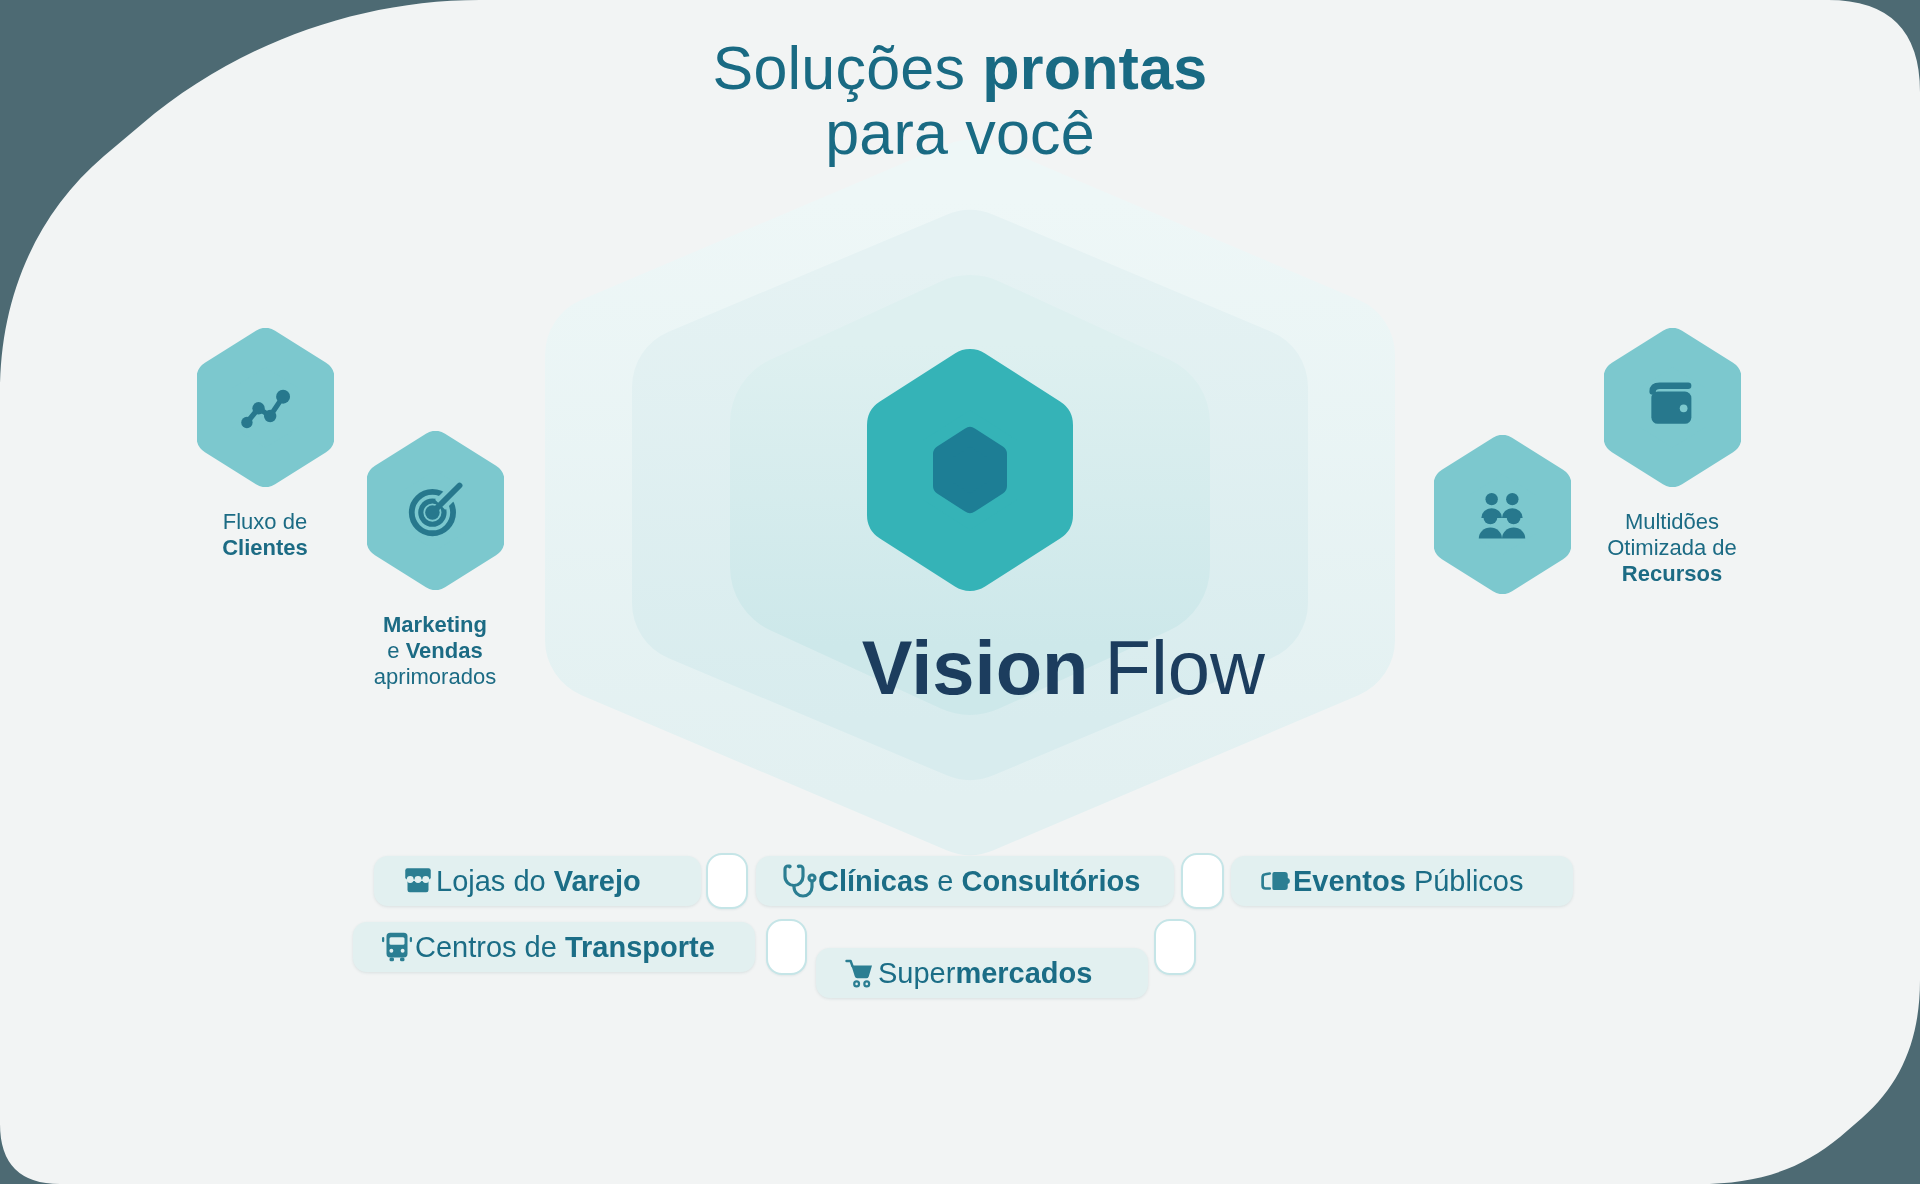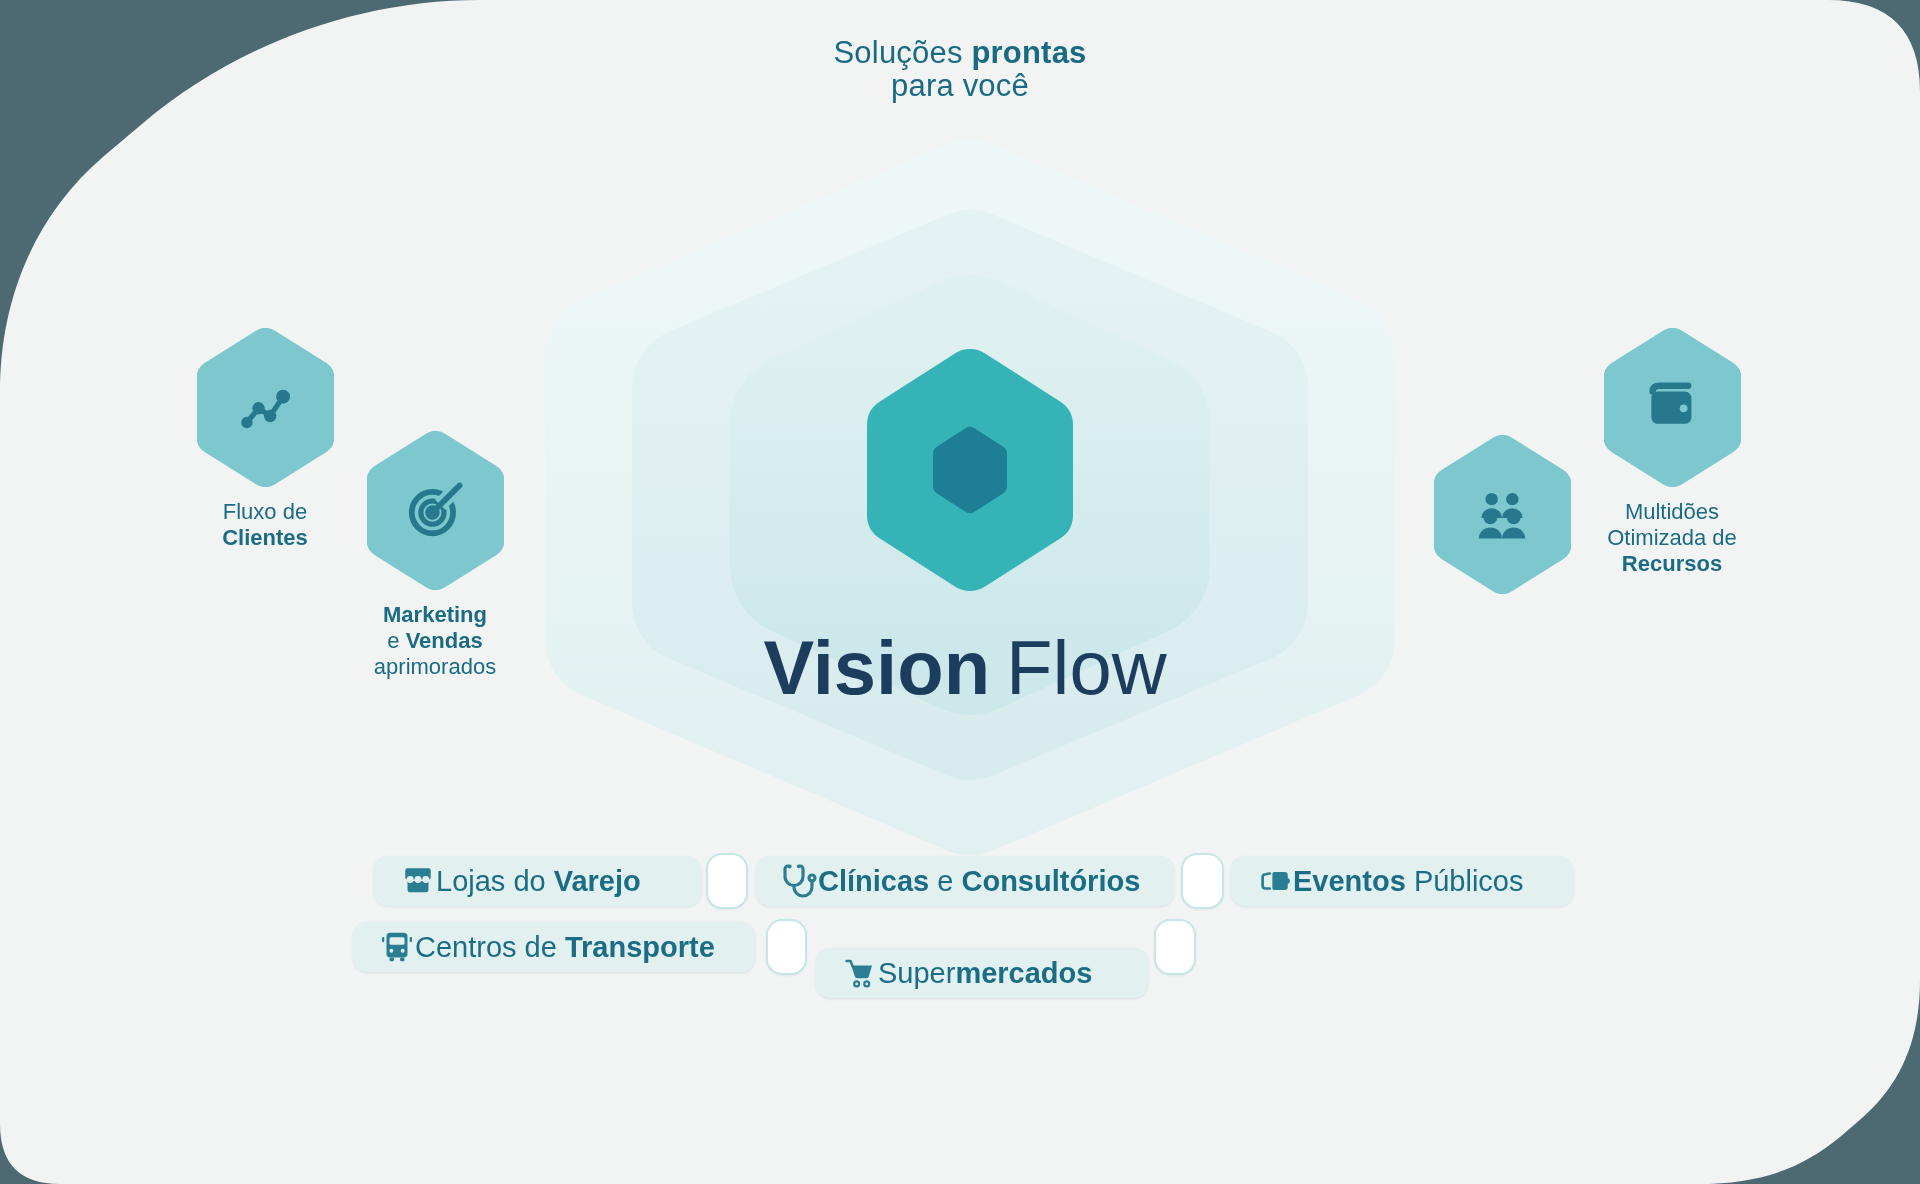--- a/index.html
+++ b/index.html
@@ -10,39 +10,39 @@
   }
   svg{display:block;}
   .b{font-weight:700;}
 
   
   #backdrop{position:absolute;left:0;top:0;}
 
   
   .title{
     position:absolute;left:0;top:36px;width:1920px;text-align:center;
-    color:var(--title-teal,#196a83);font-size:31px;line-height:1.07;font-weight:400;
+    color:var(--title-teal,#196a83);font-size:61px;line-height:1.07;font-weight:400;
     letter-spacing:.2px;
   }
 
   
   .logo-hex{position:absolute;left:867px;top:349px;}
   .wordmark{
-    position:absolute;left:665px;top:630px;width:600px;text-align:center;
+    position:absolute;left:665px;top:630px;width:600px;text-align:right;
     color:var(--wordmark-navy,#1c3d5e);font-size:76px;line-height:1;white-space:nowrap;
   }
   .w-bold{font-weight:700;}
   .w-light{font-weight:300;margin-left:16px;}
 
   
   .feature{position:absolute;text-align:center;}
   .hex-badge{position:relative;width:137px;height:159px;margin:0 auto;}
   .hex-badge .hex-glyph{position:absolute;left:37px;top:48px;}
   .feature-label{
-    margin-top:12px;color:var(--label-teal,#1c6b84);
+    margin-top:22px;color:var(--label-teal,#1c6b84);
     font-size:22px;line-height:26px;
   }
 
   
   .pill{
     position:absolute;height:50px;border-radius:14px;
     background:var(--pill-bg,#e2f0f0);
     display:flex;align-items:center;
     box-shadow:0 1px 3px rgba(40,90,100,.12);
   }

